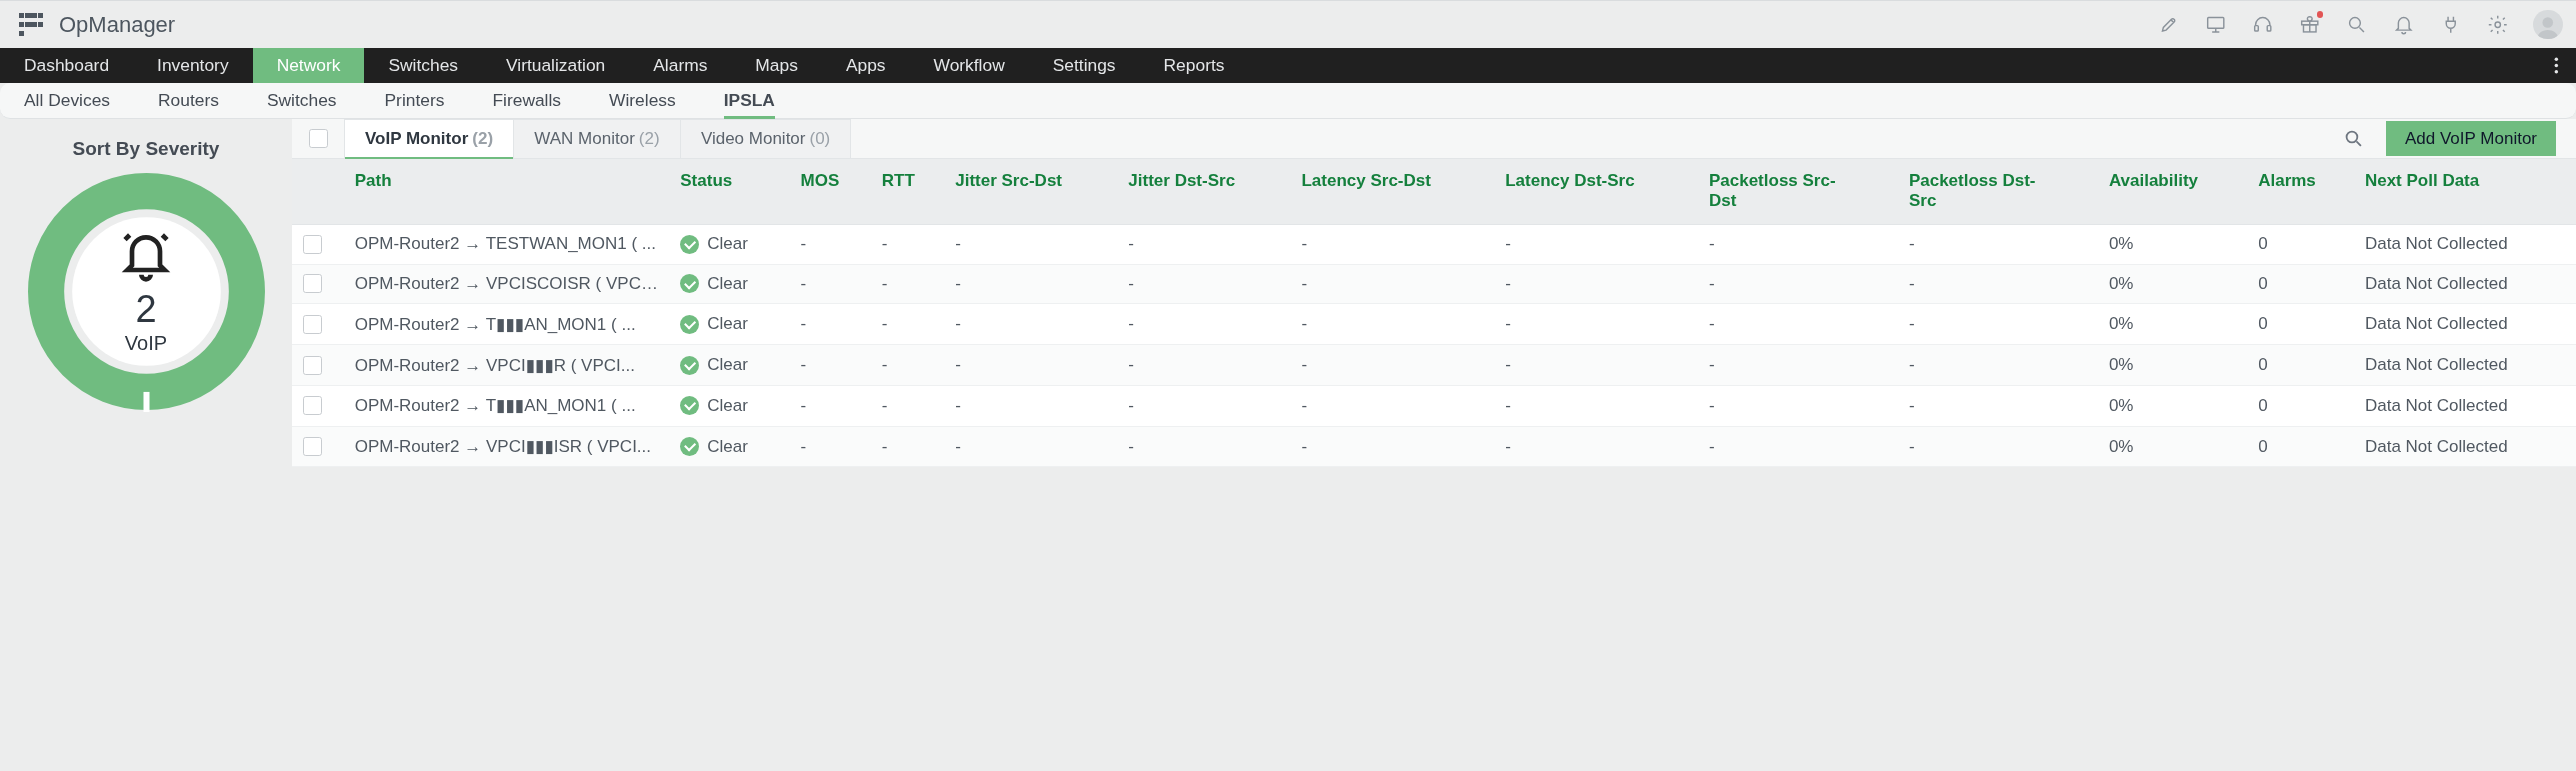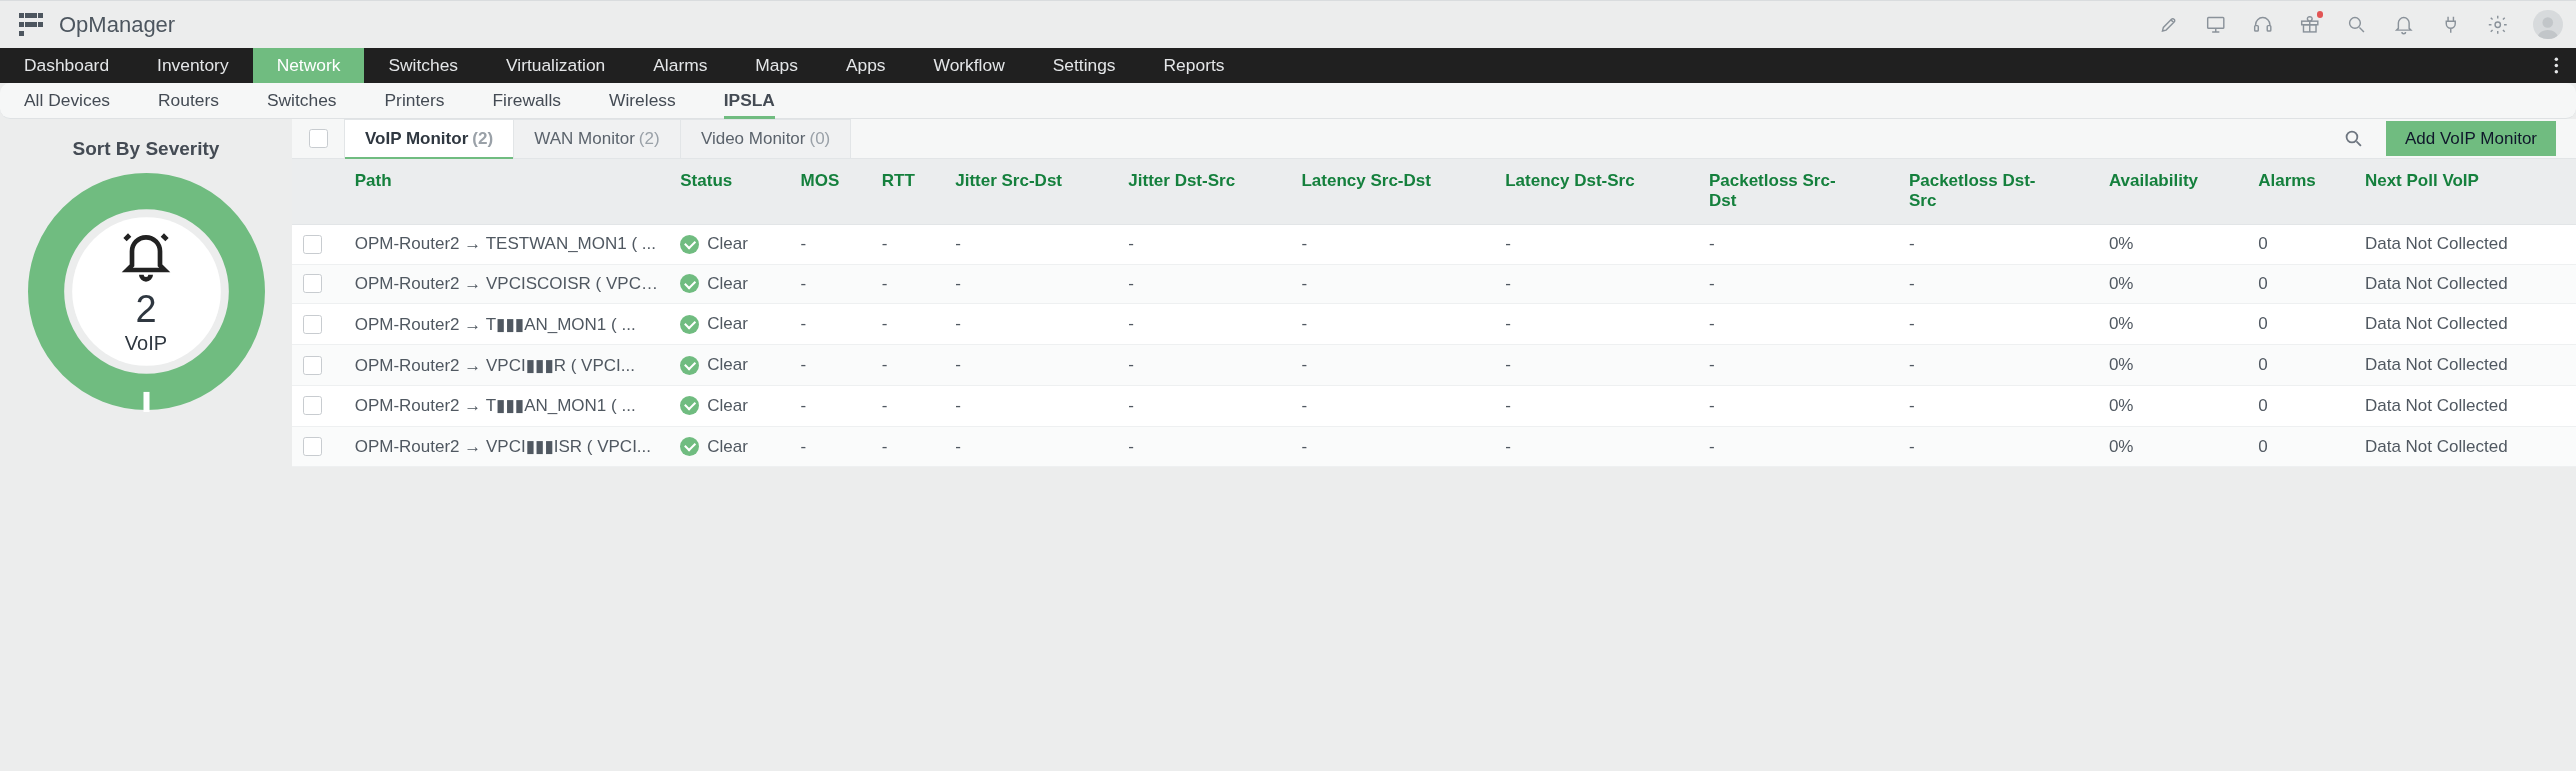--- a/index.html
+++ b/index.html
@@ -268,21 +268,21 @@
             <th>MOS</th>
             <th>RTT</th>
             <th>Jitter Src-Dst</th>
             <th>Jitter Dst-Src</th>
             <th>Latency Src-Dst</th>
             <th>Latency Dst-Src</th>
             <th class="two-line">Packetloss Src-<br>Dst</th>
             <th class="two-line">Packetloss Dst-<br>Src</th>
             <th>Availability</th>
             <th>Alarms</th>
-            <th>Next Poll VoIP</th>
+            <th>Next Poll Data</th>
           </tr>
         </thead>
       <tbody id="tbody">
           <tr>
             <td class="chkcol">
               <div class="chk"></div>
             </td>
             <td class="path">OPM-Router2 → TESTWAN_MON1 ( ...</td>
             <td>
               <div class="status-cell">

